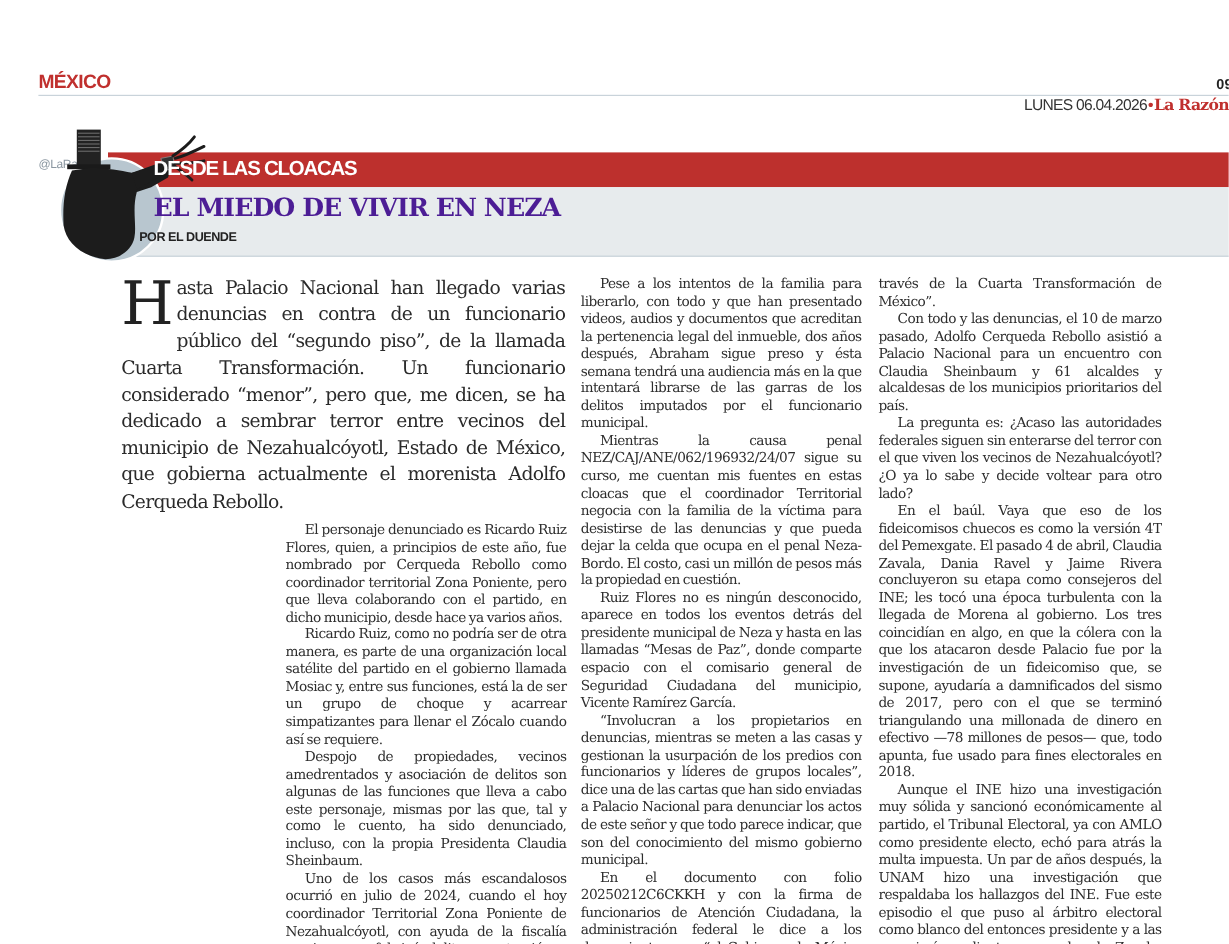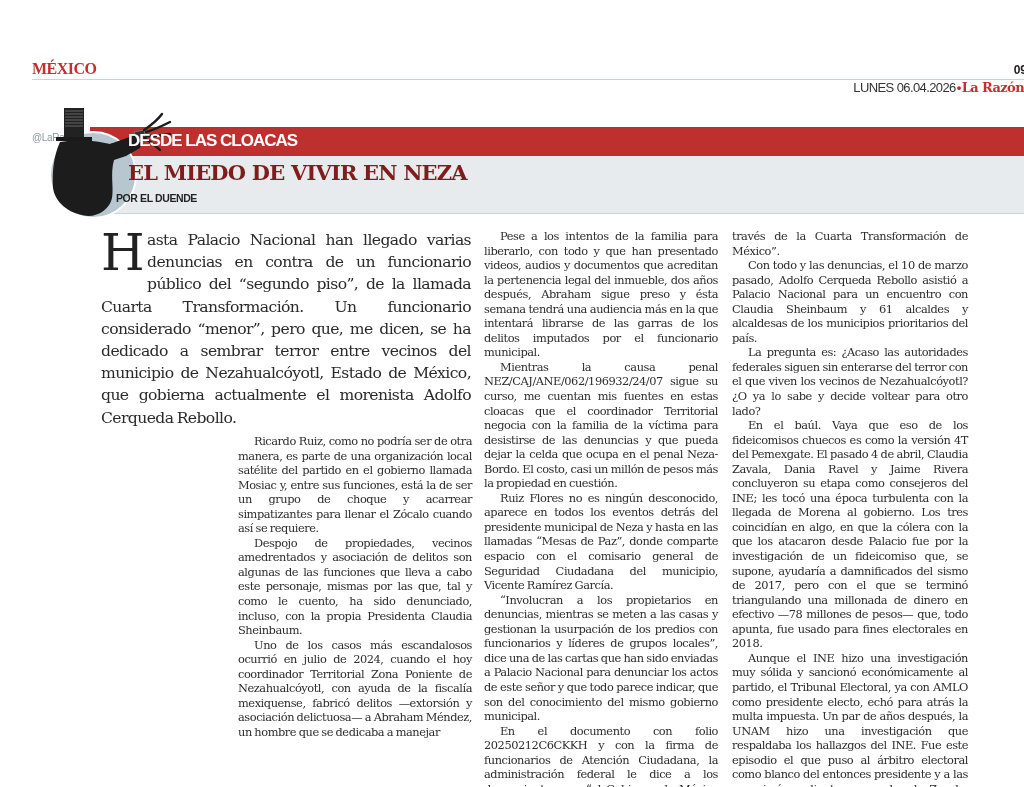--- a/index.html
+++ b/index.html
@@ -1,32 +1,32 @@
 <!DOCTYPE html>
 <html><head>
 <meta charset="utf-8">
 <style>
   * { box-sizing: border-box; margin: 0; padding: 0; }
   html, body { width: 1024px; height: 787px; overflow: hidden; background: #ffffff; }
   body { position: relative; font-family: "DejaVu Serif", serif; color: #2b2b2b; }
 
   
-  .section-name { position: absolute; left: 32px; top: 60px; font-family: Liberation Serif, serif; font-weight: 900; font-size: 16px; color: #c0302e; letter-spacing: -0.5px; }
+  .section-name { position: absolute; left: 32px; top: 60px; font-family: Liberation Sans, sans-serif; font-weight: 900; font-size: 16px; color: #c0302e; letter-spacing: -0.5px; }
   .header-rule { position: absolute; left: 32px; right: 0; top: 79px; height: 1px; background: #c9d3da; }
   .handle { position: absolute; left: 32px; top: 84px; font-family: "Liberation Sans", sans-serif; font-size: 10px; color: #8b97a1; letter-spacing: -0.3px; margin-top: 48px; }
   .page-num { position: absolute; right: -3px; top: 63px; font-family: "Liberation Sans", sans-serif; font-weight: 700; font-size: 12px; color: #222; }
   .dateline { position: absolute; right: 0; top: 80px; font-family: "Liberation Sans", sans-serif; font-size: 13px; color: #333; letter-spacing: -0.6px; white-space: nowrap; text-align: center; }
   .dateline .dot { color: #c0302e; font-weight: 700; margin: 0 1px; }
   .dateline .brand { color: #c0302e; font-family: "DejaVu Serif", serif; font-weight: 700; font-size: 13px; letter-spacing: -0.6px; }
 
   
   .banner-red { position: absolute; left: 90px; right: 0; top: 127px; height: 29px; background: #bd302d; }
   .banner-gray { position: absolute; left: 90px; right: 0; top: 156px; height: 58px; background: #e7ebed; border-bottom: 1px solid #c9d3da; }
   .column-title { position: absolute; left: 128px; top: 131px; font-family: Liberation Sans, sans-serif; font-weight: 800; font-size: 17px; color: #ffffff; letter-spacing: -1px; }
-  .headline { position: absolute; left: 128px; top: 160px; font-family: "DejaVu Serif", serif; font-weight: 700; font-size: 21px; color: #7f1d1d; letter-spacing: -0.8px; }
+  .headline { position: absolute; left: 128px; top: 160px; font-family: "DejaVu Serif", serif; font-weight: 700; font-size: 21px; color: #4c1d95; letter-spacing: -0.8px; }
   .byline { position: absolute; left: 116px; top: 192px; font-family: Liberation Sans, sans-serif; font-weight: 800; font-size: 10.5px; color: #222; letter-spacing: -0.4px; }
 
   .mascot { position: absolute; left: 30px; top: 100px; width: 170px; height: 120px; }
 
   
   .lead { position: absolute; left: 101px; top: 229px; width: 370px; font-family: "DejaVu Serif", serif; font-size: 15.6px; line-height: 22.2px; color: #2a2a2a; text-align: justify; letter-spacing: -0.6px; word-spacing: -1px; }
   .lead .dropcap { float: left; font-size: 50px; line-height: 42px; margin: 3px 3px 0 0; font-weight: 400; color: #222; }
 
   
   .col { position: absolute; font-family: "DejaVu Serif", serif; font-size: 11.4px; line-height: 14.55px; color: #2d2d2d; text-align: justify; letter-spacing: -0.45px; word-spacing: -0.6px; hyphens: manual; }
@@ -76,20 +76,21 @@
 
 <div class="column-title">DESDE LAS CLOACAS</div>
 <div class="headline">EL MIEDO DE VIVIR EN NEZA</div>
 <div class="byline">POR EL DUENDE</div>
 
 <div class="lead">
   <span class="dropcap">H</span><span>asta Palacio Nacional han llegado varias denuncias en contra de un funcionario público del “segundo piso”, de la llamada Cuarta Transformación. Un funcionario considerado “menor”, pero que, me dicen, se ha dedicado a sembrar terror entre vecinos del municipio de Nezahualcóyotl, Estado de México, que gobierna actualmente el morenista Adolfo Cerqueda Rebollo.</span>
 </div>
 
 <div class="col col1">
+  <p>El personaje denunciado es Ricardo Ruiz Flores, quien, a principios de este año, fue nombrado por Cerqueda Rebollo como coordinador territorial Zona Poniente, pero que lleva colaborando con el partido, en dicho municipio, desde hace ya varios años.</p>
   <p>Ricardo Ruiz, como no podría ser de otra manera, es parte de una organización local satélite del partido en el gobierno llamada Mosiac y, entre sus funciones, está la de ser un grupo de choque y acarrear simpatizantes para llenar el Zócalo cuando así se requiere.</p>
   <p>Despojo de propiedades, vecinos amedrentados y asociación de delitos son algunas de las funciones que lleva a cabo este personaje, mismas por las que, tal y como le cuento, ha sido denunciado, incluso, con la propia Presidenta Claudia Sheinbaum.</p>
   <p>Uno de los casos más escandalosos ocurrió en julio de 2024, cuando el hoy coordinador Territorial Zona Poniente de Nezahualcóyotl, con ayuda de la fiscalía mexiquense, fabricó delitos —extorsión y asociación delictuosa— a Abraham Méndez, un hombre que se dedicaba a manejar</p>
 </div>
 
 <div class="col col2">
   <p>Pese a los intentos de la familia para liberarlo, con todo y que han presentado videos, audios y documentos que acreditan la pertenencia legal del inmueble, dos años después, Abraham sigue preso y ésta semana tendrá una audiencia más en la que intentará librarse de las garras de los delitos imputados por el funcionario municipal.</p>
   <p>Mientras la causa penal NEZ/CAJ/ANE/062/196932/24/07 sigue su curso, me cuentan mis fuentes en estas cloacas que el coordinador Territorial negocia con la familia de la víctima para desistirse de las denuncias y que pueda dejar la celda que ocupa en el penal Neza-Bordo. El costo, casi un millón de pesos más la propiedad en cuestión.</p>
   <p>Ruiz Flores no es ningún desconocido, aparece en todos los eventos detrás del presidente municipal de Neza y hasta en las llamadas “Mesas de Paz”, donde comparte espacio con el comisario general de Seguridad Ciudadana del municipio, Vicente Ramírez García.</p>
   <p>“Involucran a los propietarios en denuncias, mientras se meten a las casas y gestionan la usurpación de los predios con funcionarios y líderes de grupos locales”, dice una de las cartas que han sido enviadas a Palacio Nacional para denunciar los actos de este señor y que todo parece indicar, que son del conocimiento del mismo gobierno municipal.</p>

